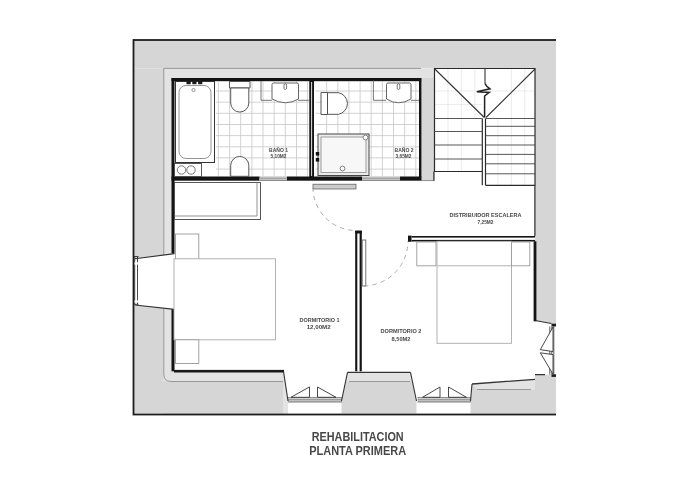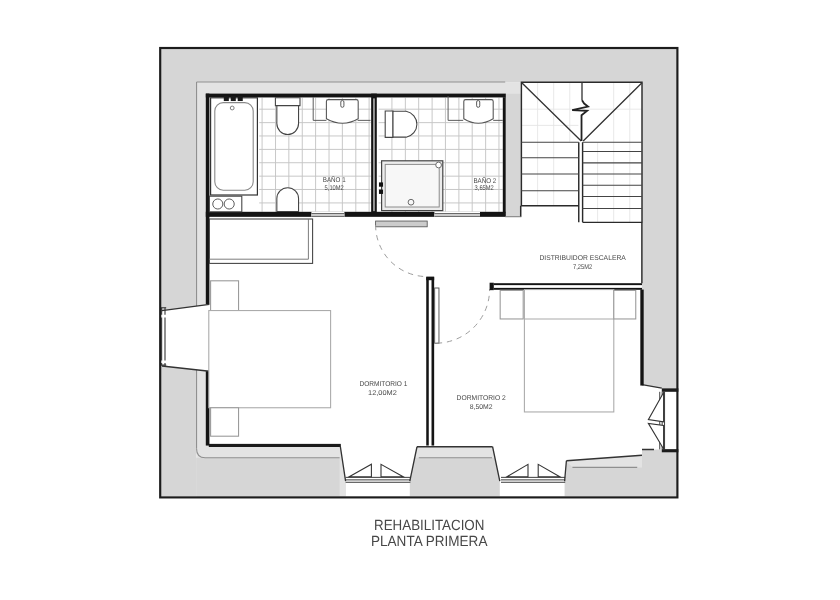--- a/index.html
+++ b/index.html
@@ -1,17 +1,17 @@
 <!DOCTYPE html>
 <html><head>
 <meta charset="utf-8">
 <style>
   html,body{margin:0;padding:0;background:#ffffff;}
-  .page{width:700px;height:500px;position:relative;background:#ffffff;overflow:hidden;
-        font-family:"Liberation Sans", sans-serif;}
+  .page{width:556px;height:500px;position:relative;background:#ffffff;overflow:hidden;
+        font-family:"Liberation Sans", sans-serif;font-weight:bold;}
   svg{position:absolute;top:0;left:0;}
   text{font-family:"Liberation Sans", sans-serif;fill:#474747;}
 </style>
 </head>
 <body>
 <div class="page">
 <svg width="700" height="500" viewBox="0 0 700 500">
 
   <rect x="0" y="0" width="700" height="500" fill="#ffffff"></rect>
 

